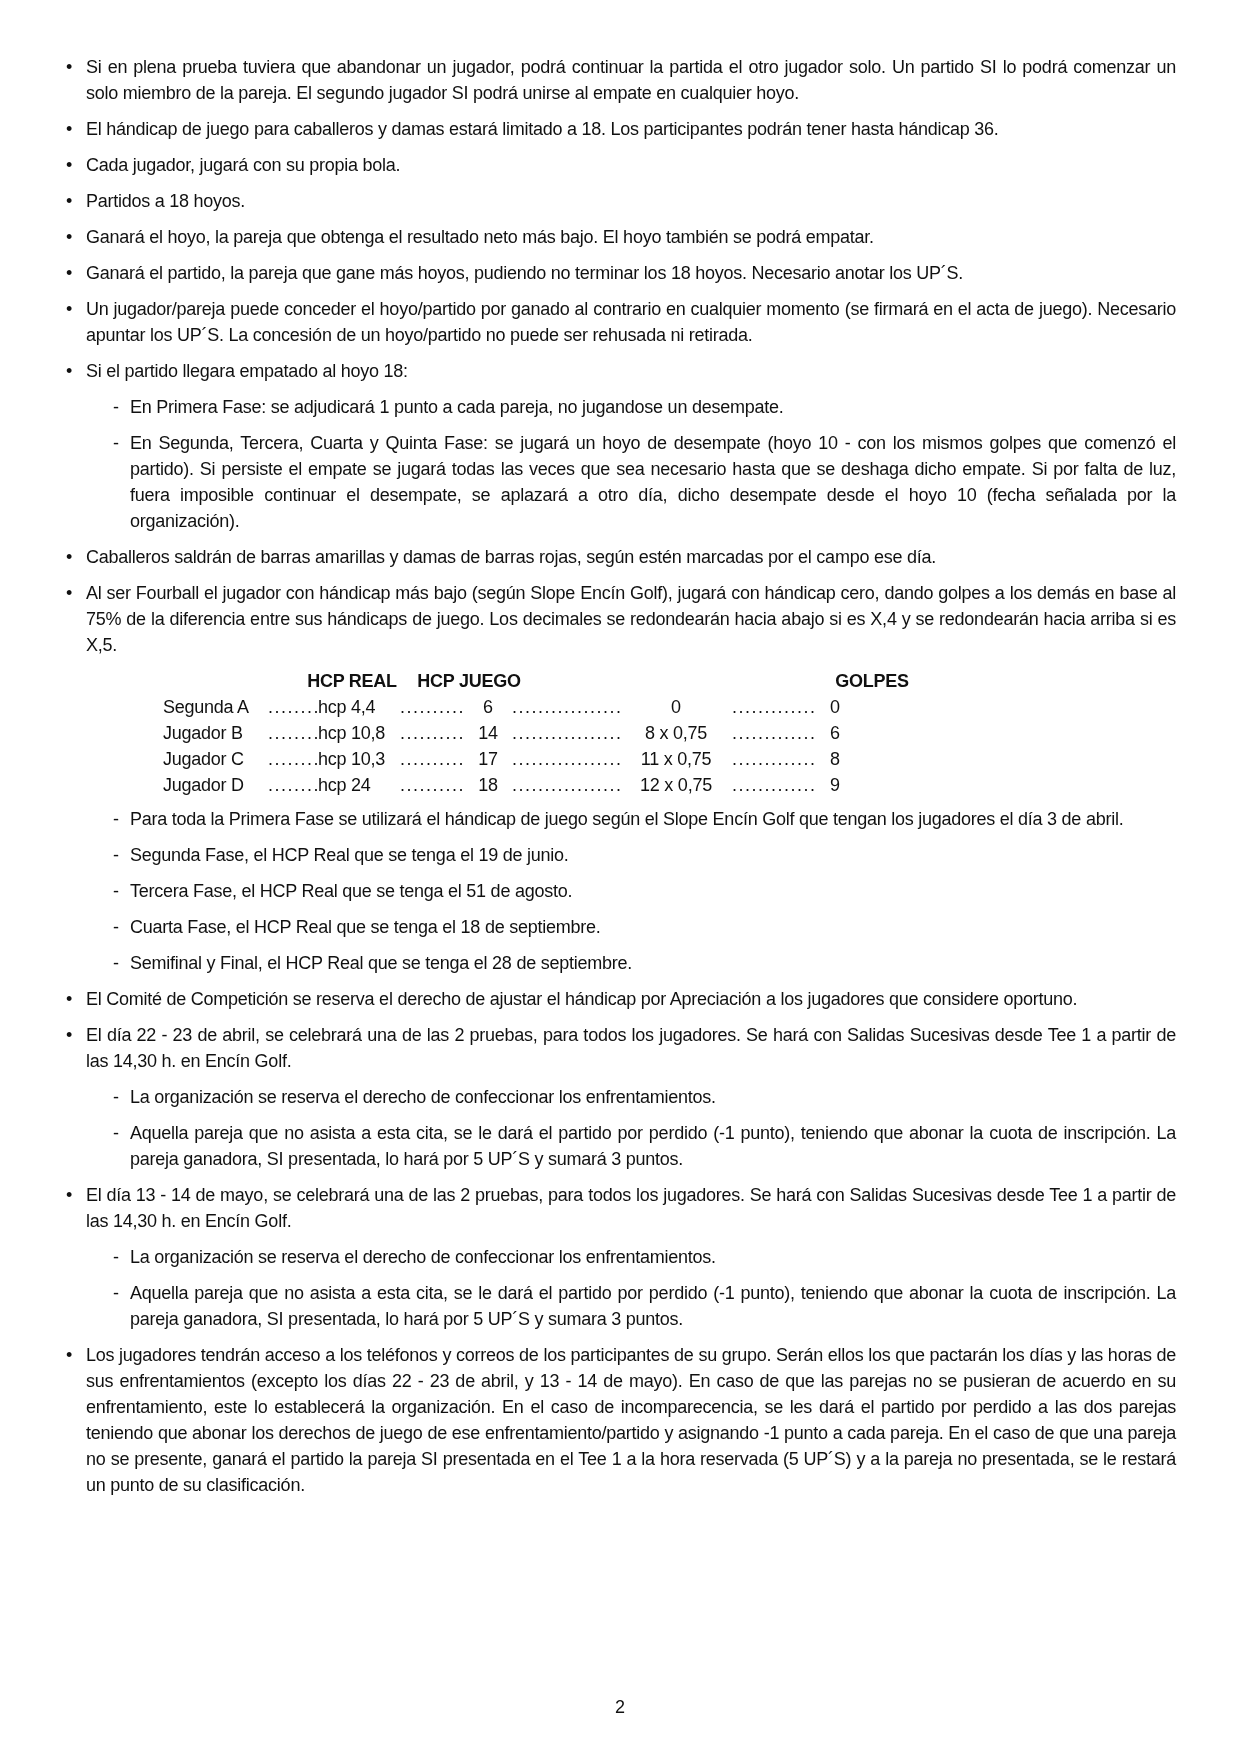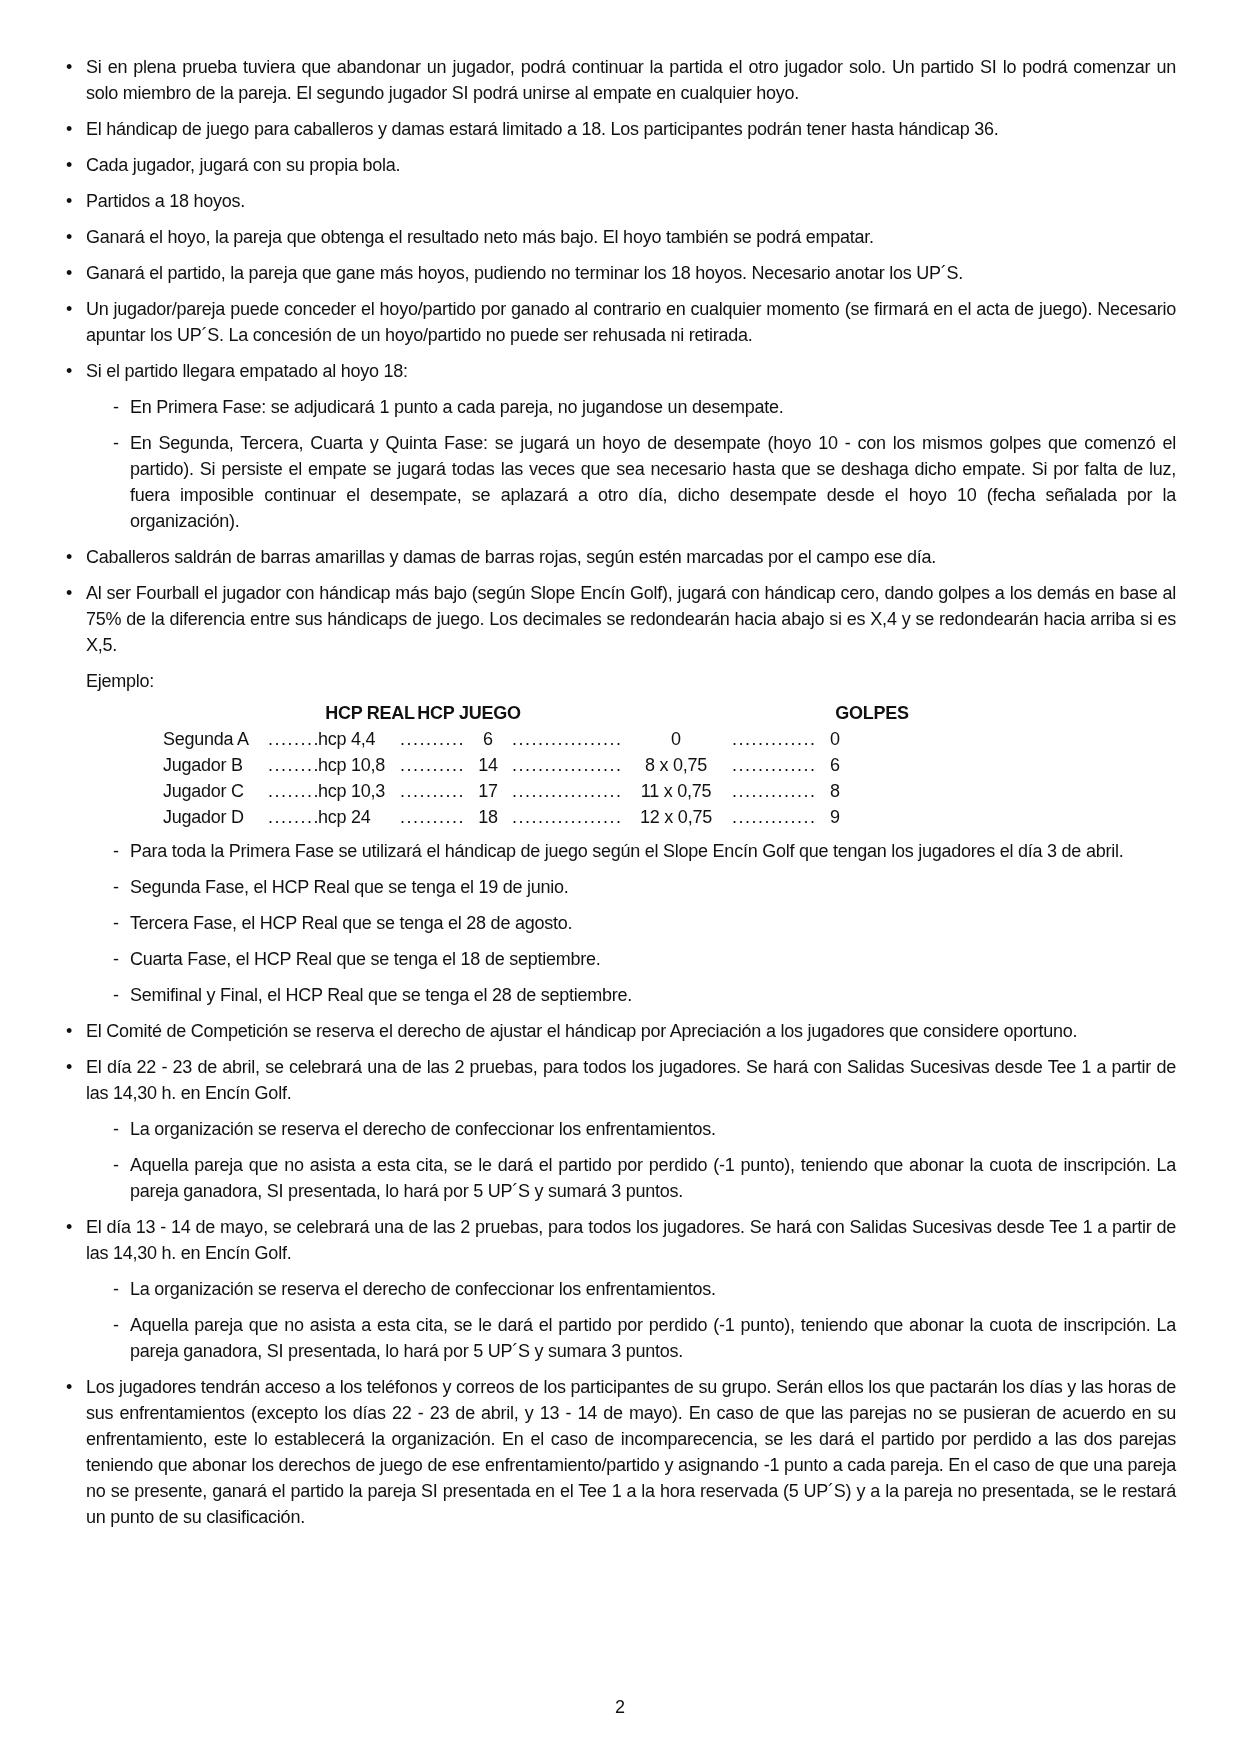--- a/index.html
+++ b/index.html
@@ -22,21 +22,21 @@
   .item { display: flex; margin-bottom: 10px; }
   .marker { flex: none; width: 20px; }
   .para { margin: 0; text-align: justify; flex: 1; }
   .b { font-weight: 400; }
   .sub { margin-left: 47px; }
   .sub .marker { width: 17px; }
   .example-label { margin: 0 0 6px 20px; }
   .hcp-table { margin-left: 0; margin-bottom: 8px; }
   .t-head { position: relative; height: 26px; font-weight: 700; }
   .t-head span { position: absolute; transform: translateX(-50%); white-space: nowrap; }
-  .h0 { left: 304px; } .h1 { left: 403px; } .h2 { left: 770px; margin-left: 36px; }
+  .h0 { left: 286px; } .h1 { left: 403px; } .h2 { left: 770px; margin-left: 36px; }
   .t-row { display: flex; height: 26px; white-space: nowrap; }
   .t-row span { display: inline-block; overflow: hidden; }
   .ldr { letter-spacing: 1.5px; }
   .c0 { margin-left: 97px; width: 105px; }
   .c1 { width: 50px; }
   .c2 { width: 82px; }
   .c3 { width: 64px; text-align: center; }
   .c4 { width: 48px; text-align: center; }
   .c5 { width: 108px; text-align: center; }
   .c6 { width: 112px; text-align: center; }
@@ -106,21 +106,20 @@
   <div class="item">
     <span class="marker">•</span>
     <p class="para">Caballeros saldrán de barras amarillas y damas de barras rojas, según estén marcadas por el campo ese día.</p>
   </div>
 
   <div class="item">
     <span class="marker">•</span>
     <p class="para">Al ser Fourball el jugador con hándicap más bajo (según Slope Encín Golf), jugará con hándicap cero, dando golpes a los demás en base al 75% de la diferencia entre sus hándicaps de juego. Los decimales se redondearán hacia abajo si es X,4 y se redondearán hacia arriba si es X,5.</p>
   </div>
 
-  <p class="example-label">Ejemplo:</p>
 
   <div class="hcp-table">
     <div class="t-head">
       <span class="h0">HCP REAL</span>
       <span class="h1">HCP JUEGO</span>
       <span class="h2">GOLPES</span>
     </div>
     <div class="t-row">
       <span class="c0">Segunda A</span>
       <span class="c1 ldr">..........</span>
@@ -170,21 +169,21 @@
   <div class="item sub">
     <span class="marker">-</span>
     <p class="para">Para toda la Primera Fase se utilizará el hándicap de juego según el Slope Encín Golf que tengan los jugadores el día 3 de abril.</p>
   </div>
   <div class="item sub">
     <span class="marker">-</span>
     <p class="para">Segunda Fase, el HCP Real que se tenga el 19 de junio.</p>
   </div>
   <div class="item sub">
     <span class="marker">-</span>
-    <p class="para">Tercera Fase, el HCP Real que se tenga el 28 de agosto.</p>
+    <p class="para">Tercera Fase, el HCP Real que se tenga el 51 de agosto.</p>
   </div>
   <div class="item sub">
     <span class="marker">-</span>
     <p class="para">Cuarta Fase, el HCP Real que se tenga el 18 de septiembre.</p>
   </div>
   <div class="item sub">
     <span class="marker">-</span>
     <p class="para">Semifinal y Final, el HCP Real que se tenga el 28 de septiembre.</p>
   </div>
 

